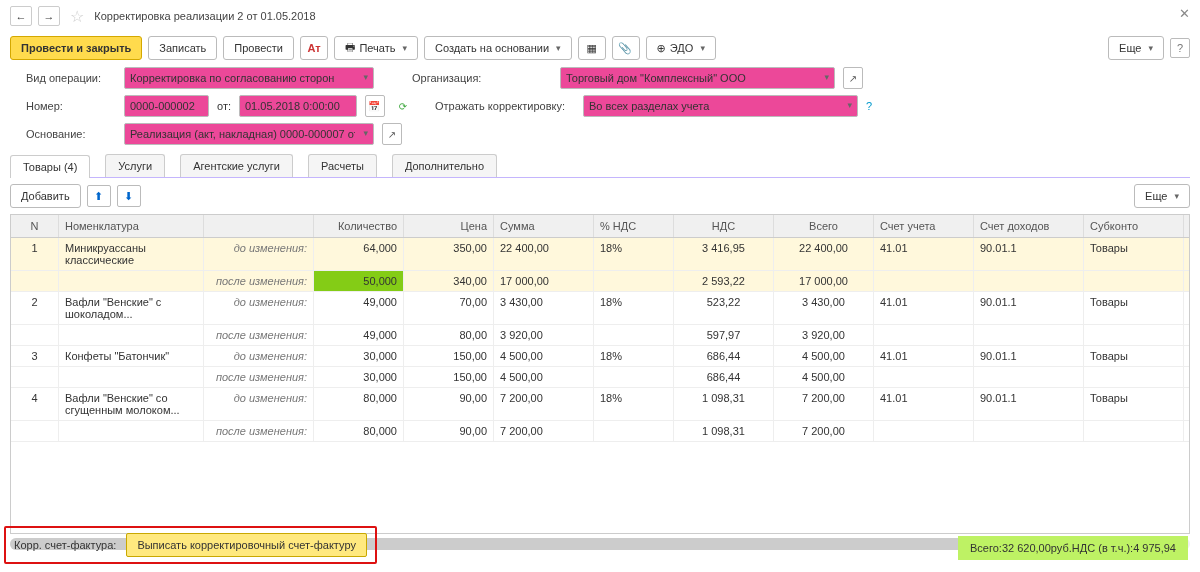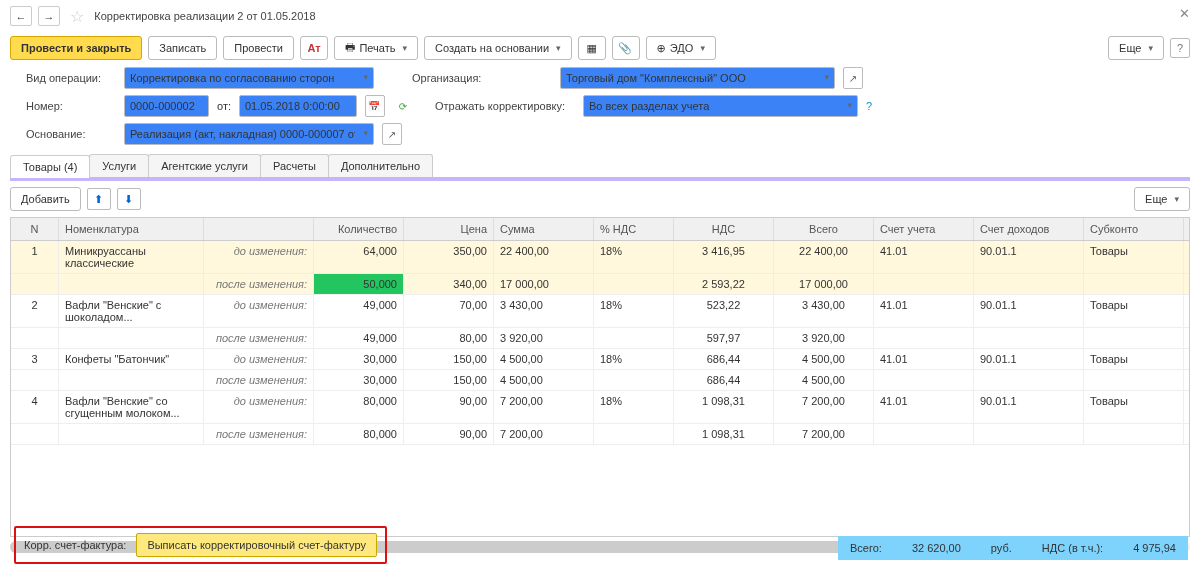--- a/index.html
+++ b/index.html
@@ -12,25 +12,25 @@
 .toolbar{display:flex;align-items:center;padding:4px 10px;gap:6px}
 .btn{height:24px;padding:0 10px;border:1px solid #bbb;border-radius:3px;background:#fff;cursor:pointer;display:inline-flex;align-items:center;gap:4px;white-space:nowrap}
 .btn-primary{background:#ffdb4d;border-color:#d4a800;font-weight:bold}
 .btn-icon{width:28px;padding:7px;justify-content:center}
 .dd::after{content:"▾";font-size:9px;margin-left:3px;color:#666}
 .spacer{flex:1}
 .help{width:20px;height:20px;border:1px solid #bbb;border-radius:2px;display:flex;align-items:center;justify-content:center;color:#777;cursor:pointer}
 .form-row{display:flex;align-items:center;padding:3px 26px;gap:8px}
 .lbl{width:90px;color:#444}
 .lbl2{width:140px;color:#444}
-.input{height:22px;border:1px solid #bbb;border-radius:2px;padding:0 5px;background:#3b82f6;display:flex;align-items:center}
+.input{height:22px;border:1px solid #bbb;border-radius:2px;padding:0 5px;background:#ec4899;display:flex;align-items:center}
 .input-dd{position:relative;padding-right:18px}
 .input-dd::after{content:"▾";position:absolute;right:5px;top:4px;font-size:9px;color:#666}
 .small-btn{width:20px;height:22px;border:1px solid #bbb;border-radius:2px;background:#fff;cursor:pointer;display:flex;align-items:center;justify-content:center;font-size:10px;color:#555}
-.tabs{display:flex;border-bottom:4px solid #c4b5fd;margin:6px 10px 0;gap:0}
+.tabs{display:flex;border-bottom:1px solid #c4b5fd;margin:6px 10px 0;gap:16px}
 .tab{padding:5px 12px;border:1px solid #ccc;border-bottom:none;background:#f5f5f5;cursor:pointer;margin-right:-1px;border-radius:3px 3px 0 0}
 .tab.active{background:#fff;position:relative;top:1px}
 .subbar{display:flex;align-items:center;padding:6px 10px;gap:6px}
 .arrow-btn{width:24px;height:22px;border:1px solid #bbb;border-radius:2px;background:#fff;display:flex;align-items:center;justify-content:center;cursor:pointer}
 .grid{margin:0 10px;border:1px solid #ccc;height:320px;overflow:auto;position:relative}
 .ghead{display:flex;background:#f0f0f0;border-bottom:1px solid #ccc;position:sticky;top:0}
 .gh{padding:5px 6px;border-right:1px solid #ddd;font-weight:normal;color:#555}
 .c-n{width:48px;text-align:center}
 .c-nom{width:145px}
 .c-lbl{width:110px;text-align:right;font-style:italic;color:#777}
@@ -39,27 +39,27 @@
 .c-sum{width:100px;}
 .c-vat{width:80px}
 .c-nds{width:100px;text-align:center}
 .c-total{width:100px;text-align:center}
 .c-acc{width:100px}
 .c-inc{width:110px}
 .c-sub{width:100px}
 .grow{display:flex;border-bottom:1px solid #eee}
 .gcell{padding:4px 6px;border-right:1px solid #eee}
 .yel{background:#fff8dc}
-.yel2{background:#22c55e}
+.yel2{background:#84cc16}
 .hscroll{height:12px;margin:4px 10px;background:#f0f0f0;border-radius:6px;position:relative}
 .hscroll::before{content:"";position:absolute;left:0;top:0;width:98%;height:100%;background:#ccc;border-radius:6px}
-.footer{position:absolute;bottom:8px;left:0;right:6px;display:flex;align-items:center;padding:0 14px;gap:10px}
+.footer{position:absolute;bottom:8px;left:0;right:6px;display:flex;align-items:center;padding:0 4px;gap:10px}
 .highlight-box{border:2px solid #d11;padding:5px 8px;display:flex;align-items:center;gap:10px;border-radius:2px}
 .btn-corr{background:#ffe97f;border:1px solid #c9a800;height:24px;padding:0 10px;border-radius:2px;cursor:pointer}
-.totals{position:absolute;bottom:12px;right:12px;display:flex;gap:30px;align-items:center;background:#7dd3fc;padding:6px 12px}
+.totals{position:absolute;bottom:12px;right:12px;display:flex;align-items:center;background:#bef264;padding:6px 12px}
 .q{color:#09c;cursor:pointer}
 </style>
 </head>
 <body>
 
 <div class="titlebar">
   <div class="nav-btn">←</div>
   <div class="nav-btn">→</div>
   <span class="star">☆</span>
   <span class="title">Корректировка реализации 2 от 01.05.2018</span>

